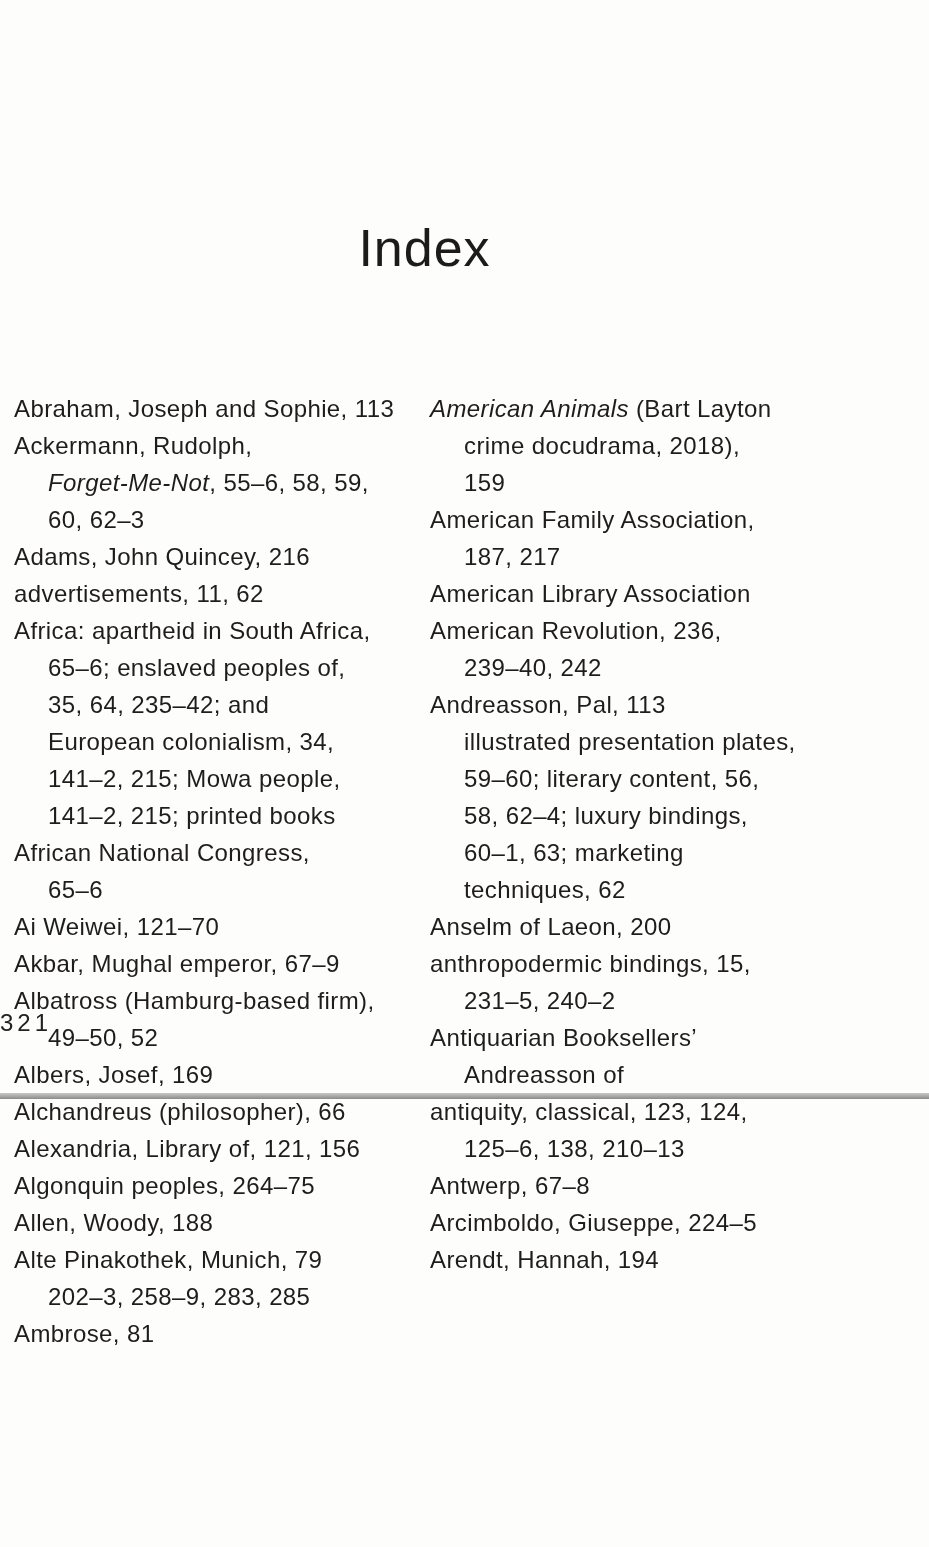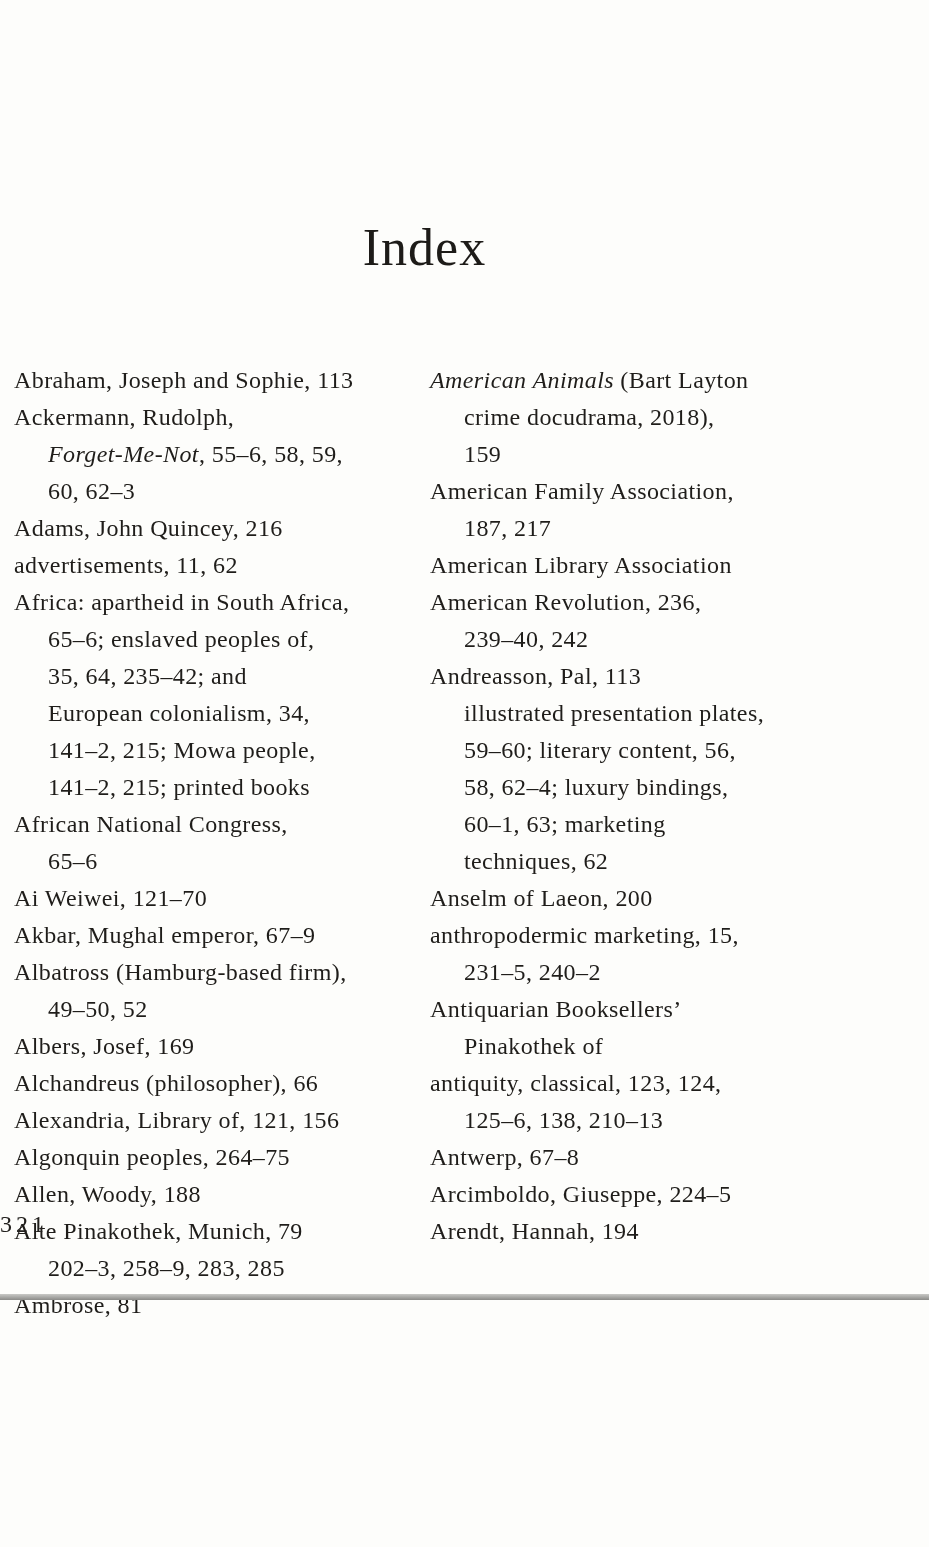--- a/index.html
+++ b/index.html
@@ -6,39 +6,39 @@
     margin: 0;
     padding: 0;
     width: 929px;
     height: 1547px;
     background: #fdfdfb;
     overflow: hidden;
   }
   .page {
     position: relative;
     width: 929px;
-    height: 1300px;
-    font-family: Liberation Serif, serif;
+    height: 1099px;
+    font-family: Liberation Sans, sans-serif;
     color: #1f1d1a;
     box-sizing: border-box;
   }
   .page-title {
     margin: 0;
     padding-top: 218px;
     text-align: center;
     font-size: 52px;
     font-weight: 400;
     letter-spacing: 1px;
     color: #1d1b18;
     
     transform: translateX(-40px);
   }
   .columns {
     display: flex;
-    margin-top: 85px;
+    margin-top: 112px;
     padding-left: 14px;
     gap: 16px;
   }
   .column {
     box-sizing: border-box;
   }
   .column-left  { width: 400px; }
   .column-right { width: 455px; }
   .line {
     font-size: 24px;
@@ -115,24 +115,24 @@
         <div class="line"><span>American Library Association</span></div>
         <div class="line"><span>American Revolution, 236,</span></div>
         <div class="line indent"><span>239–40, 242</span></div>
         <div class="line"><span>Andreasson, Pal, 113</span></div>
         <div class="line indent"><span>illustrated presentation plates,</span></div>
         <div class="line indent"><span>59–60; literary content, 56,</span></div>
         <div class="line indent"><span>58, 62–4; luxury bindings,</span></div>
         <div class="line indent"><span>60–1, 63; marketing</span></div>
         <div class="line indent"><span>techniques, 62</span></div>
         <div class="line"><span>Anselm of Laeon, 200</span></div>
-        <div class="line"><span>anthropodermic marketing, 15,</span></div>
+        <div class="line"><span>anthropodermic bindings, 15,</span></div>
         <div class="line indent"><span>231–5, 240–2</span></div>
         <div class="line"><span>Antiquarian Booksellers’</span></div>
-        <div class="line indent"><span>Pinakothek of</span></div>
+        <div class="line indent"><span>Andreasson of</span></div>
         <div class="line"><span>antiquity, classical, 123, 124,</span></div>
         <div class="line indent"><span>125–6, 138, 210–13</span></div>
         <div class="line"><span>Antwerp, 67–8</span></div>
         <div class="line"><span>Arcimboldo, Giuseppe, 224–5</span></div>
         <div class="line"><span>Arendt, Hannah, 194</span></div>
       </div>
   </div>
 
   <div class="page-number">321</div>
 

